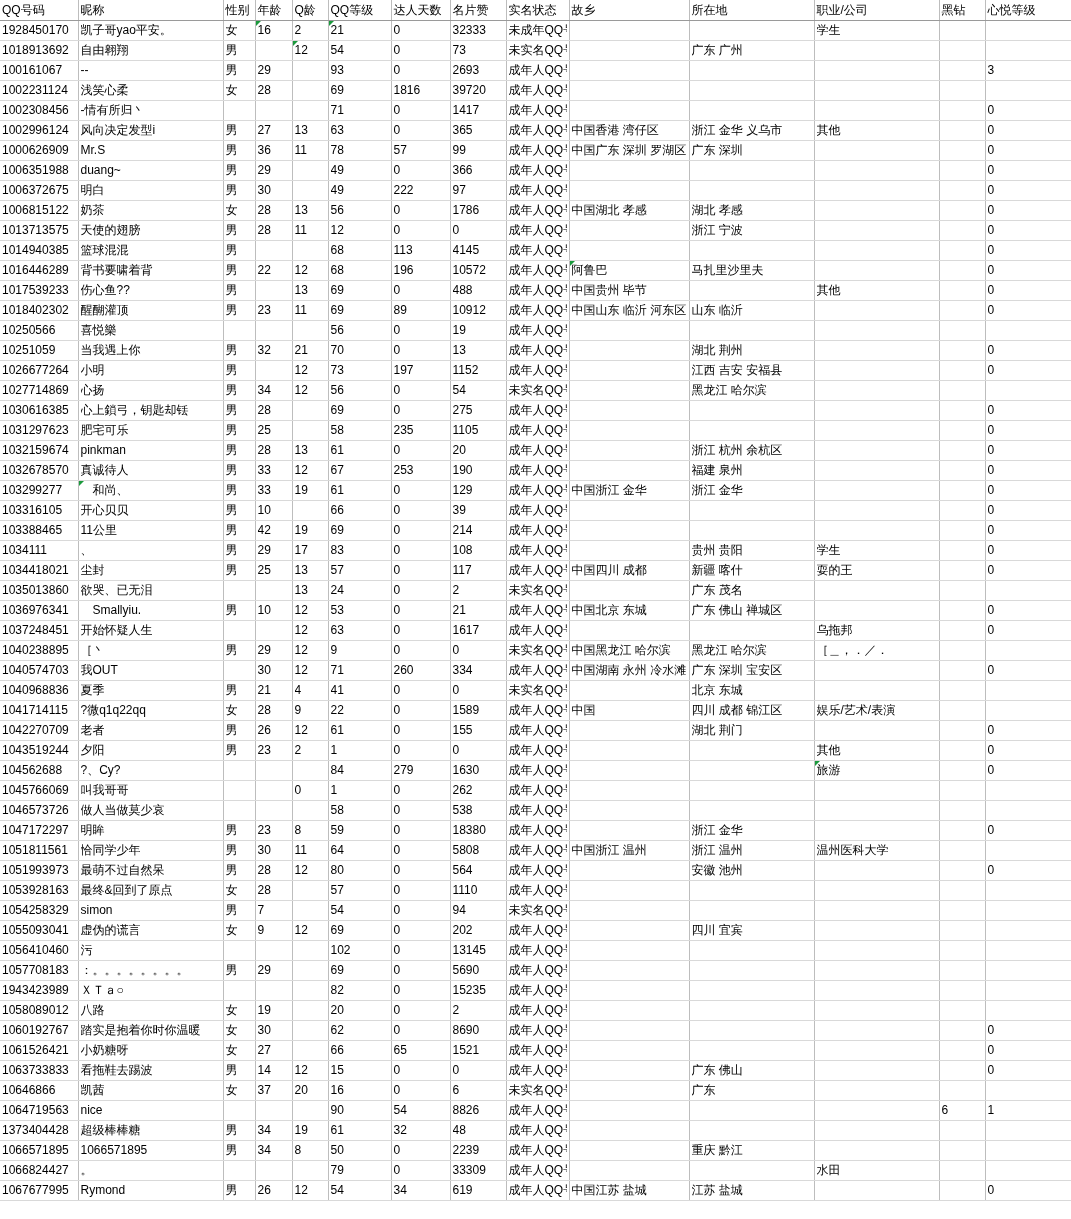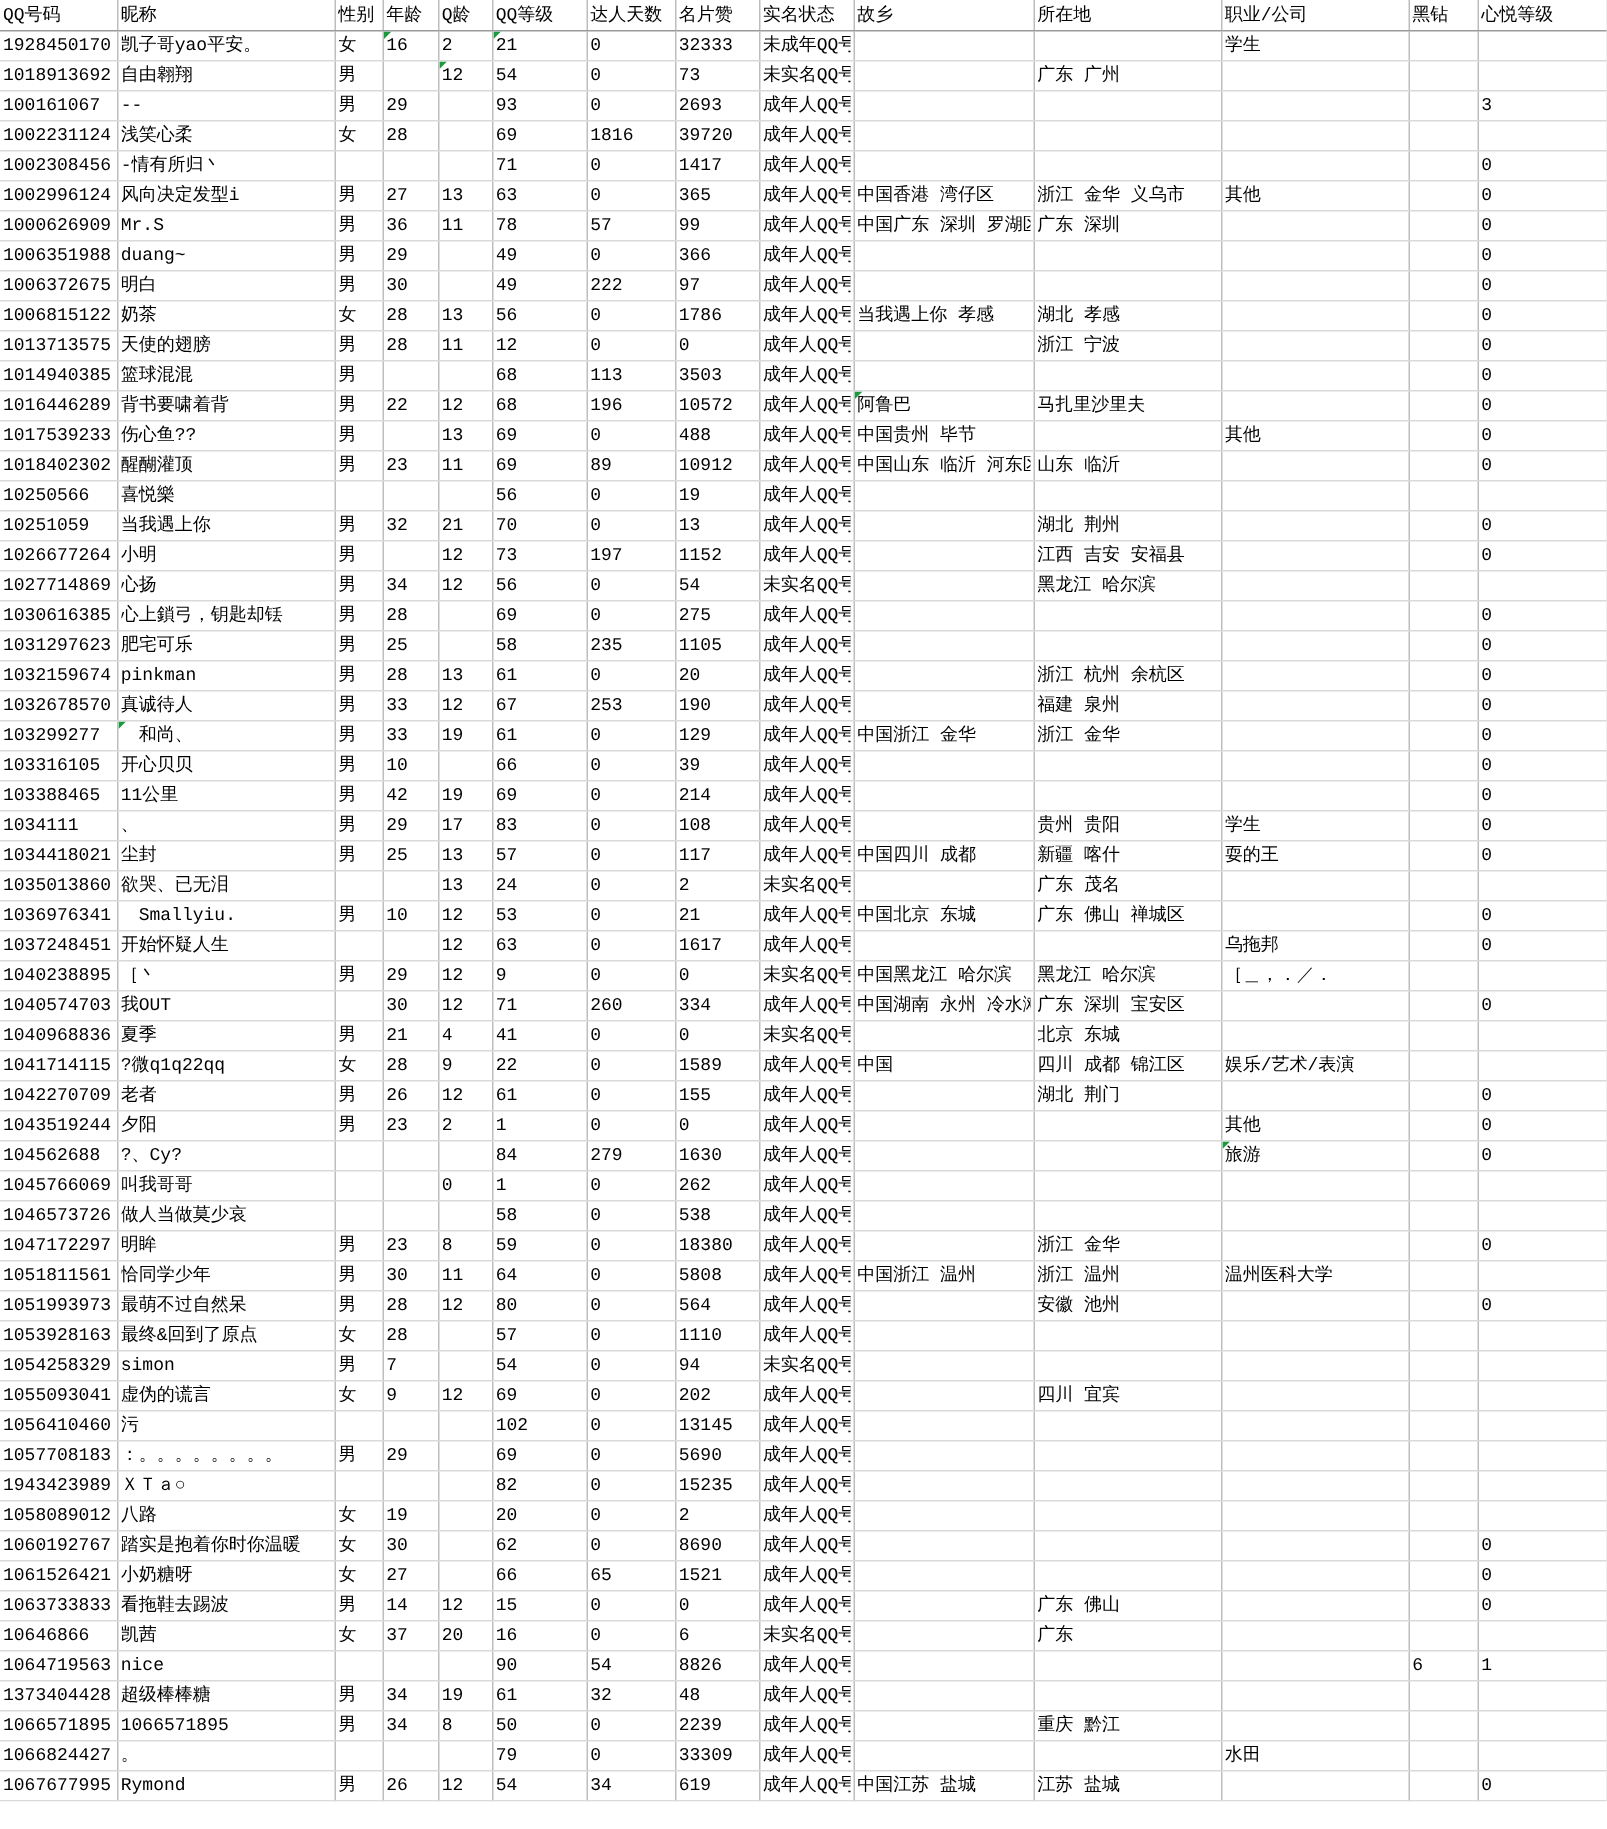--- a/index.html
+++ b/index.html
@@ -14,21 +14,20 @@
     width: 1071px;
   }
   #sheet {
     width: 1071px;
     overflow: hidden;
   }
   table.grid {
     border-collapse: collapse;
     table-layout: fixed;
     width: 1071px;
-    font-family: Liberation Mono, monospace;
   }
   table.grid td, table.grid th {
     border-right: 1px solid #bdbdbd;
     border-bottom: 1px solid #d9d9d9;
     height: 19px;
     line-height: 19px;
     padding: 0 2px;
     font-weight: normal;
     font-size: 12px;
     white-space: nowrap;
@@ -535,21 +534,21 @@
           <td>
             <span class="clip">0</span>
           </td>
           <td>
             <span class="clip">1786</span>
           </td>
           <td>
             <span class="clip">成年人QQ号</span>
           </td>
           <td>
-            <span class="clip">当我遇上你 孝感</span>
+            <span class="clip">中国湖北 孝感</span>
           </td>
           <td>
             <span class="clip">湖北 孝感</span>
           </td>
           <td>
             <span class="clip"></span>
           </td>
           <td>
             <span class="clip"></span>
           </td>
@@ -617,21 +616,21 @@
           <td>
             <span class="clip"></span>
           </td>
           <td>
             <span class="clip">68</span>
           </td>
           <td>
             <span class="clip">113</span>
           </td>
           <td>
-            <span class="clip">3503</span>
+            <span class="clip">4145</span>
           </td>
           <td>
             <span class="clip">成年人QQ号</span>
           </td>
           <td>
             <span class="clip"></span>
           </td>
           <td>
             <span class="clip"></span>
           </td>

